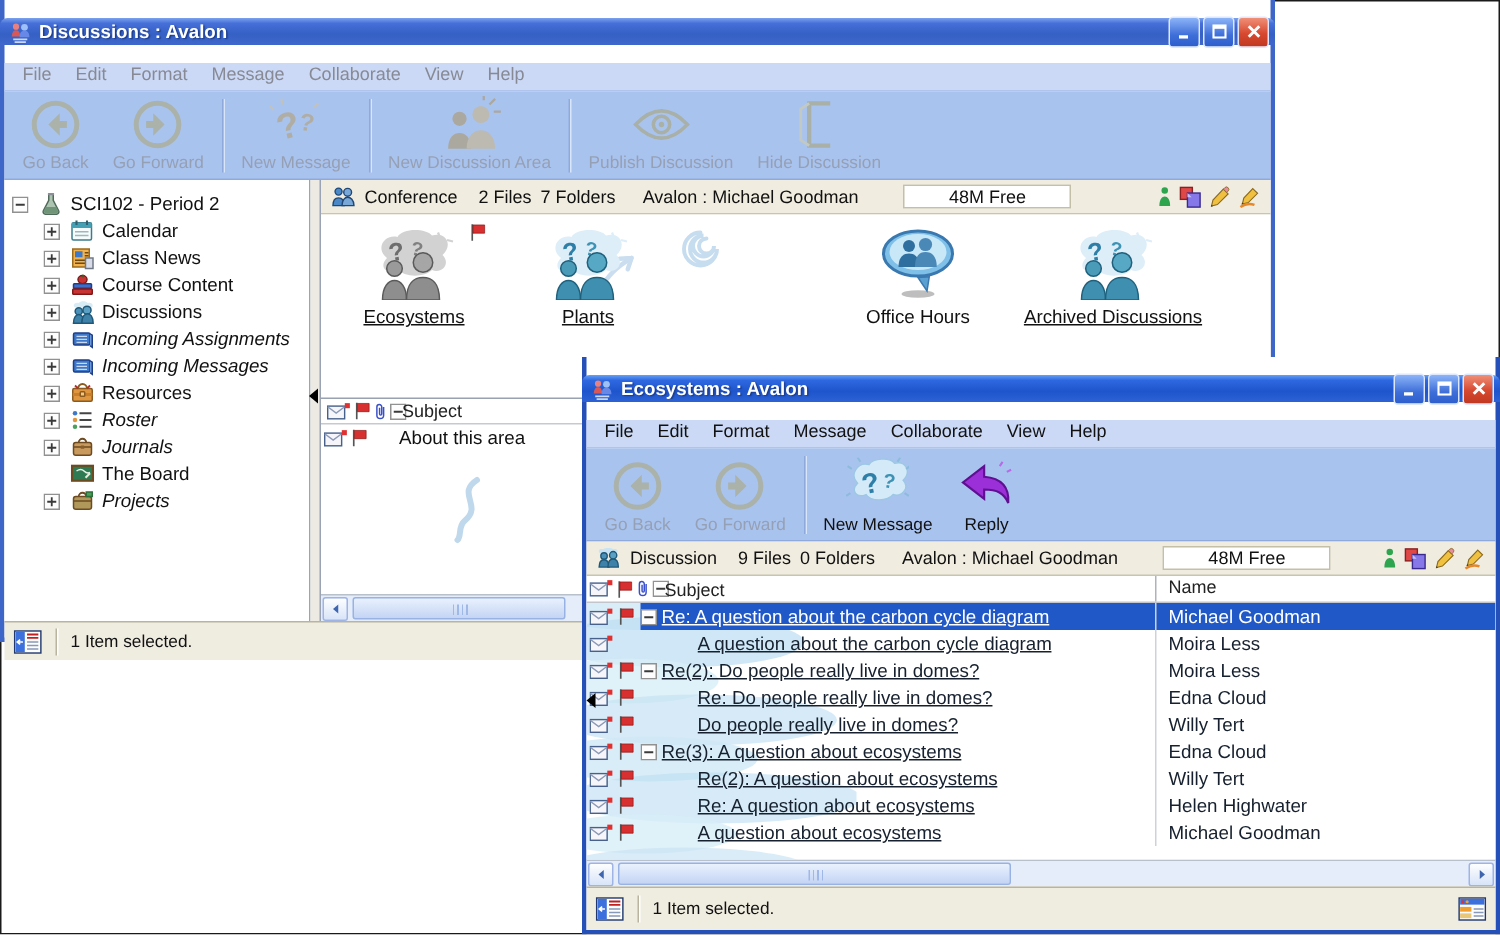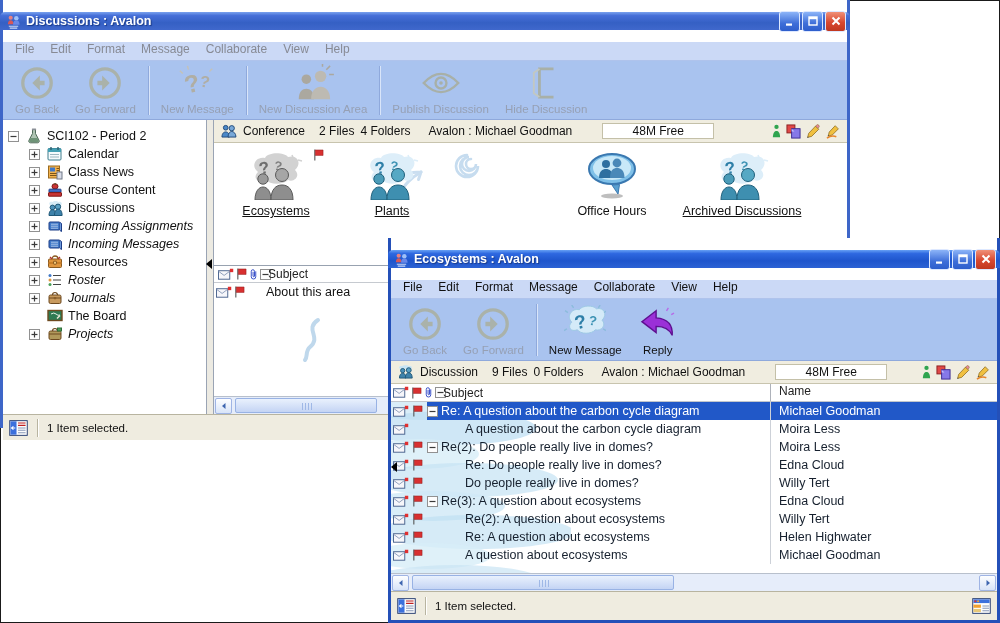--- a/index.html
+++ b/index.html
@@ -73,21 +73,21 @@
   .hdr-name{width:227px;height:100%;display:flex;align-items:flex-start;padding-left:8px;border-left:1px solid #AEB2BA;}
   .msglist{flex:1;position:relative;overflow:hidden;background:#fff;}
   .wc{position:absolute;left:0;top:-18px;pointer-events:none;}
   .msg-rows{position:relative;}
   .msg-row{height:18px;display:flex;align-items:center;font-size:12.5px;color:#16202E;}
   .m-ics{width:30px;display:flex;align-items:center;gap:3px;padding-left:2px;flex:none;}
   .m-subj{flex:1;display:flex;align-items:center;height:100%;min-width:0;padding-left:6px;}
   .m-sp{display:inline-block;height:1px;flex:none;}
   .m-zone{display:inline-flex;align-items:center;gap:3px;flex:1;height:100%;min-width:0;}
   .m-zone .expander{margin-right:0;}
-  .m-text{white-space:nowrap;overflow:hidden;}
+  .m-text{white-space:nowrap;overflow:hidden;text-decoration:underline;}
   .m-zone.sel{background:#2158C8;color:#fff;}
   .m-name{width:227px;height:100%;display:flex;align-items:center;padding-left:8px;border-left:1px solid #CDD1D8;flex:none;}
   .m-name.sel{background:#2158C8;color:#fff;}
   .tri-left2{position:absolute;left:0;top:224px;width:0;height:0;border-top:5px solid transparent;border-bottom:5px solid transparent;border-right:6px solid #000;z-index:3;}
   .ic{display:inline-flex;align-items:center;justify-content:center;}
   svg{display:block;}
   .sub .statusbar{height:29px;}
 </style>
 </head>
 <body>
@@ -429,21 +429,21 @@
           <span class="ic">
               <svg viewBox="0 0 18 15" width="17" height="14">
                 <circle cx="6" cy="4" r="2.5" fill="#4A88C8" stroke="#1F4878"></circle>
                 <path d="M2 14 c0-4 2-5.5 4-5.5 s4 1.5 4 5.5z" fill="#4A88C8" stroke="#1F4878"></path>
                 <circle cx="12.5" cy="4.5" r="2.8" fill="#78A8D8" stroke="#1F4878"></circle>
                 <path d="M8.5 14 c0-4 2-6 4-6 s4.5 2 4.5 6z" fill="#78A8D8" stroke="#1F4878"></path>
               </svg>
             </span>
           <span class="cb-label">Conference</span>
           <span>2 Files</span>
-          <span>4 Folders</span>
+          <span>7 Folders</span>
           <span class="cb-user">Avalon : Michael Goodman</span>
           <span class="freebox">48M Free</span>
           <span class="cb-right">
             <span class="ic">
                 <svg viewBox="0 0 10 15" width="9" height="14">
                   <circle cx="5" cy="3" r="2.4" fill="#2FA44F"></circle>
                   <path d="M1 14.5 c0-5 2-7 4-7 s4 2 4 7z" fill="#2FA44F"></path>
                 </svg>
               </span>
             <span class="ic">

